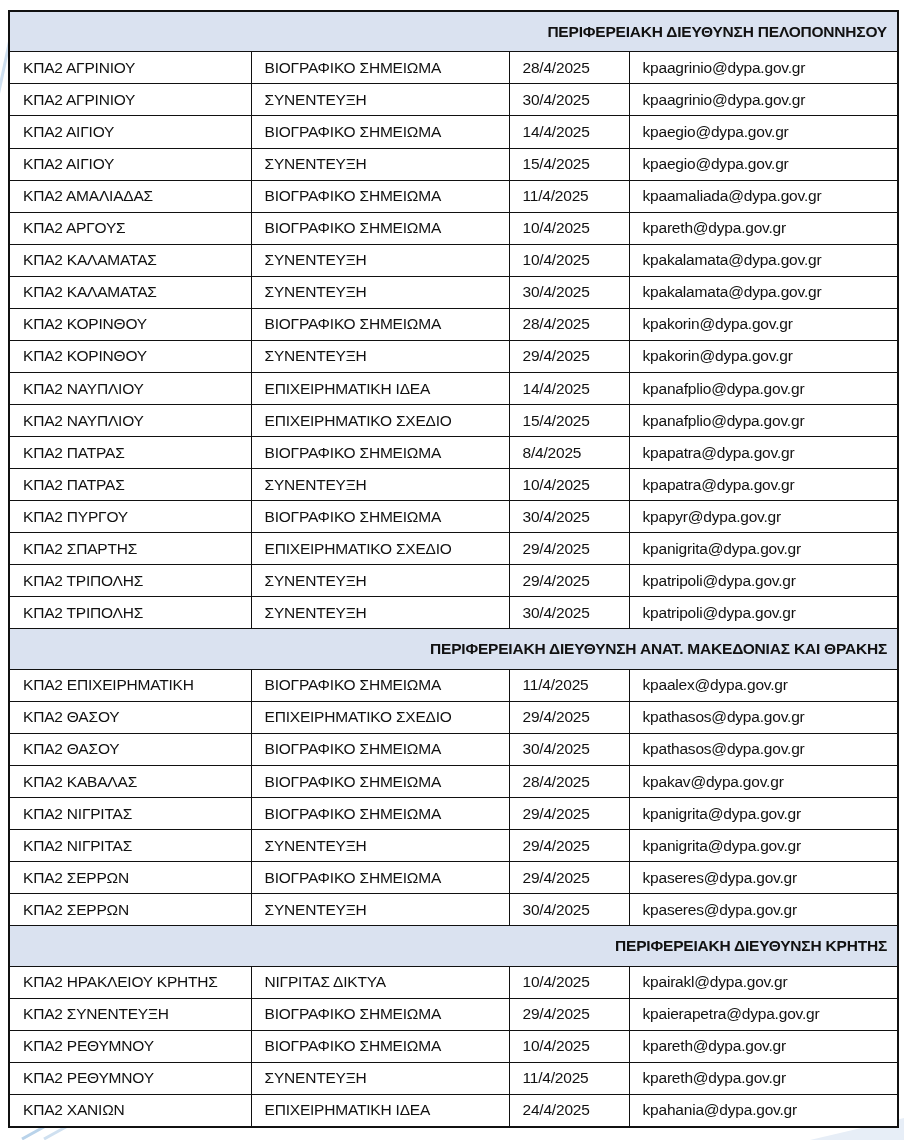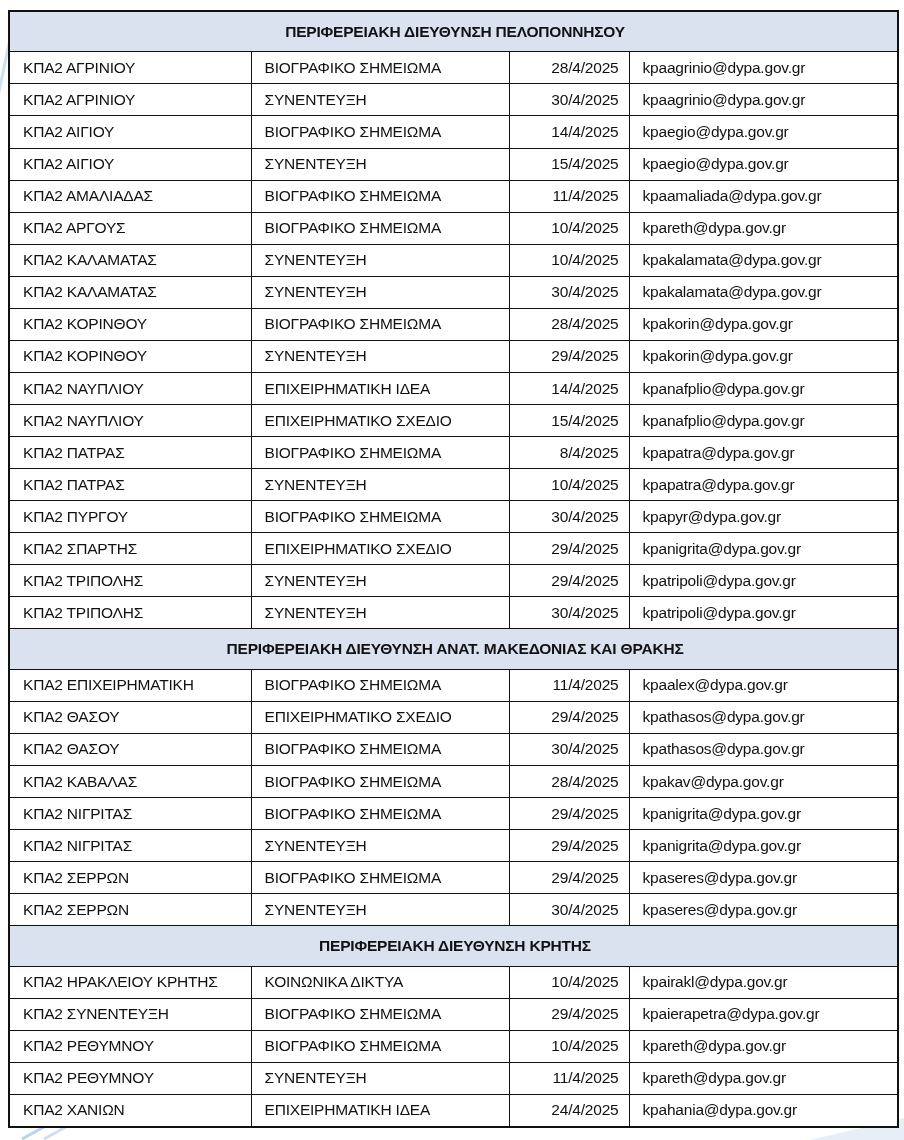--- a/index.html
+++ b/index.html
@@ -48,27 +48,27 @@
     white-space: nowrap;
     overflow: hidden;
     vertical-align: middle;
   }
   table#schedule {
     border: 2px solid #111111;
   }
   tr.section-header td {
     background: #dae2f0;
     font-weight: bold;
-    text-align: center;
+    text-align: right;
     font-size: 16px;
     height: 34px;
     padding: 2px 4px;
   }
   tr.data-row td { height: 26px; }
-  td.col-date { text-align: right; padding: 2px 4px; }
+  td.col-date { text-align: left; padding: 2px 4px; }
   td.col-email { font-size: 15.5px; letter-spacing: -0.1px; }
 </style>
 </head>
 <body>
 
 <svg id="wm-top-left" class="watermark" width="20" height="80">
   <line x1="2" y1="78" x2="18" y2="2" stroke="#cfe0f0" stroke-width="3"></line>
 </svg>
 <svg id="wm-bottom-left" class="watermark" width="110" height="35">
   <line x1="4" y1="34" x2="62" y2="2" stroke="#b9d3ea" stroke-width="3"></line>
@@ -246,21 +246,21 @@
         <td class="col-office">ΚΠΑ2 ΣΕΡΡΩΝ</td>
         <td class="col-activity">ΣΥΝΕΝΤΕΥΞΗ</td>
         <td class="col-date">30/4/2025</td>
         <td class="col-email">kpaseres@dypa.gov.gr</td>
       </tr>
       <tr class="section-header">
         <td colspan="4">ΠΕΡΙΦΕΡΕΙΑΚΗ ΔΙΕΥΘΥΝΣΗ ΚΡΗΤΗΣ</td>
       </tr>
       <tr class="data-row">
         <td class="col-office">ΚΠΑ2 ΗΡΑΚΛΕΙΟΥ ΚΡΗΤΗΣ</td>
-        <td class="col-activity">ΚΟΙΝΩΝΙΚΑ ΔΙΚΤΥΑ</td>
+        <td class="col-activity">ΝΙΓΡΙΤΑΣ ΔΙΚΤΥΑ</td>
         <td class="col-date">10/4/2025</td>
         <td class="col-email">kpairakl@dypa.gov.gr</td>
       </tr>
       <tr class="data-row">
         <td class="col-office">ΚΠΑ2 ΣΥΝΕΝΤΕΥΞΗ</td>
         <td class="col-activity">ΒΙΟΓΡΑΦΙΚΟ ΣΗΜΕΙΩΜΑ</td>
         <td class="col-date">29/4/2025</td>
         <td class="col-email">kpaierapetra@dypa.gov.gr</td>
       </tr>
       <tr class="data-row">

